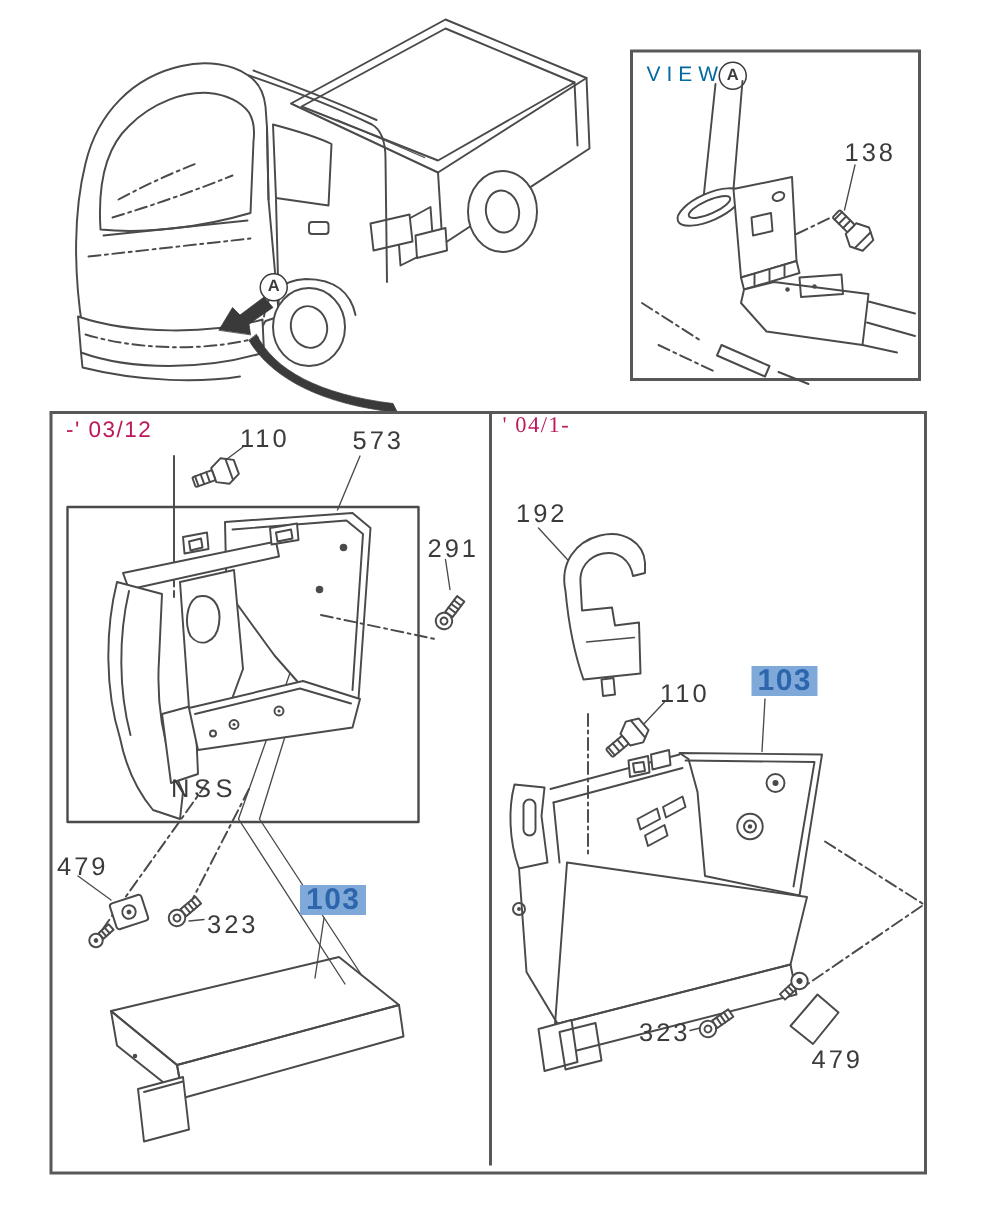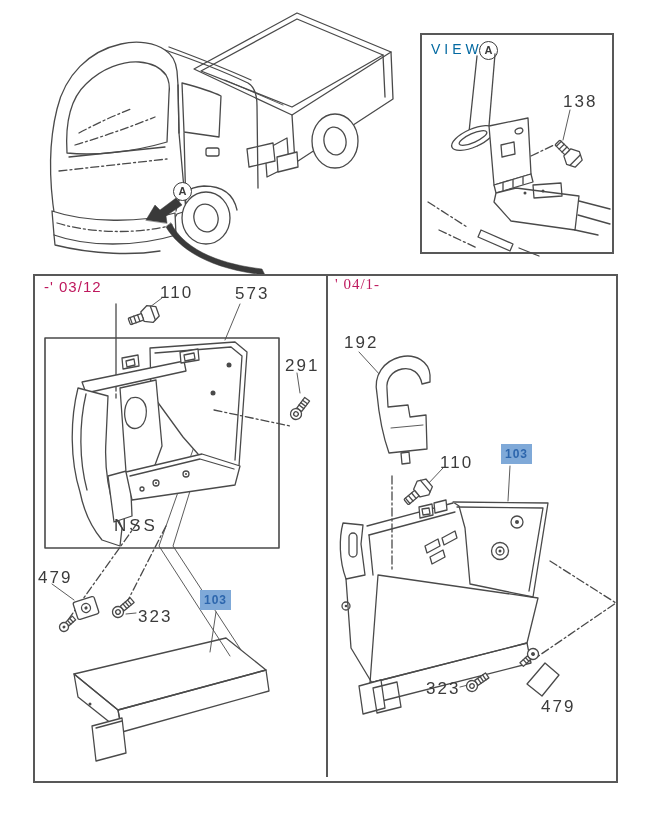--- a/index.html
+++ b/index.html
@@ -14,21 +14,21 @@
   .lw .dot{fill:#4a4a4a;stroke:none;}
   .lw .dd{stroke-dasharray:8 3 2 3;}
   .lw .dh{stroke-dasharray:4 3;}
   .lw .thin{stroke-width:0.9;}
   .lw .pad{stroke:#4a4a4a;}
   .part-label{position:absolute;font-size:17px;letter-spacing:2px;white-space:nowrap;color:#3b3b3b;}
   .date-label{position:absolute;font-size:15px;letter-spacing:1px;white-space:nowrap;color:#be185d;}
   .view-title{position:absolute;font-size:14px;letter-spacing:4px;color:#0369a1;}
   .circle-marker{position:absolute;width:17px;height:17px;border:1.6px solid #3b3b3b;border-radius:50%;
                  font-size:11px;line-height:17px;text-align:center;font-weight:bold;color:#3b3b3b;background:#fff;}
-  .badge{position:absolute;font-size:12px;letter-spacing:1px;background:#7fa9d8;color:#2d66ad;
+  .badge{position:absolute;font-size:20px;letter-spacing:1px;background:#7fa9d8;color:#2d66ad;
          padding:1px 4px;line-height:18px;font-weight:600;}
   .divider{position:absolute;background:#585858;}
 </style>
 </head>
 <body>
 
 <div class="canvas">
 
   <svg class="lw" style="left:25px;top:5px;" width="390" height="270" viewBox="0 0 390 270">
     <g>

